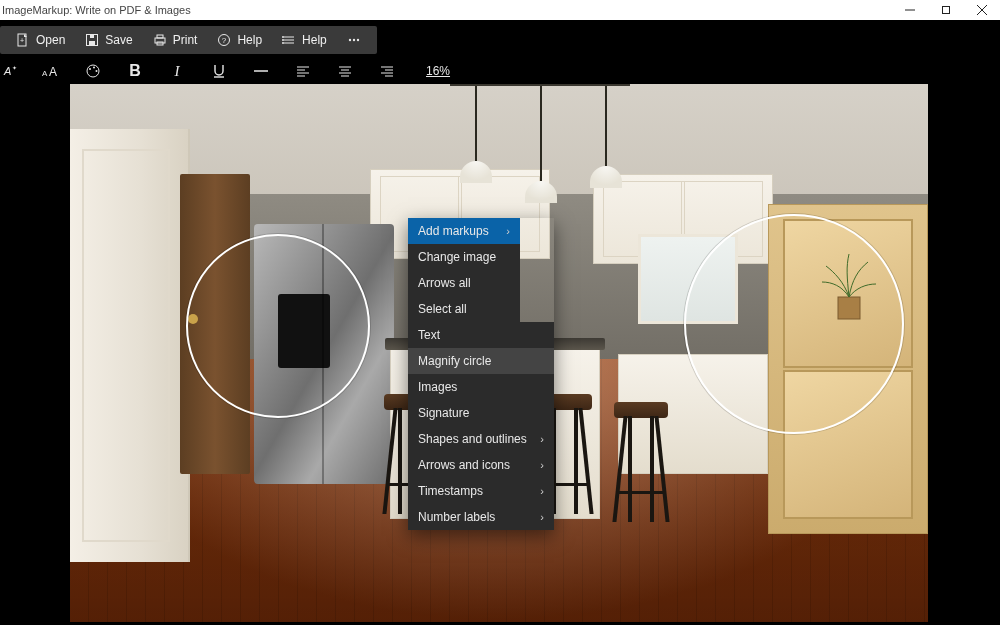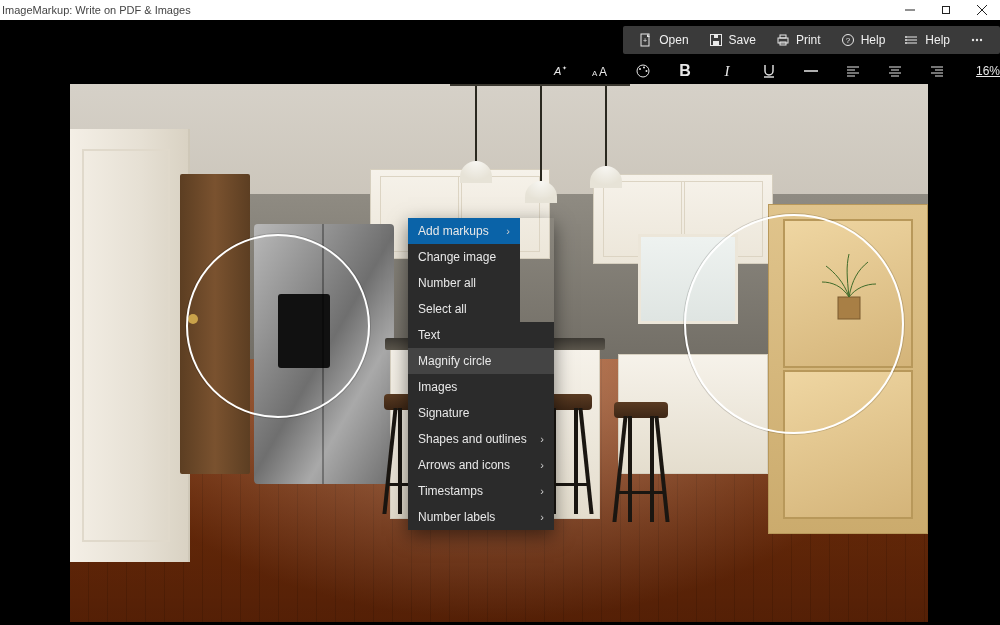--- a/index.html
+++ b/index.html
@@ -53,21 +53,21 @@
 
     
     .toolbar {
       position: absolute;
       top: 0;
       left: 0;
       right: 0;
       height: 67px;
       display: flex;
       flex-direction: column;
-      align-items: flex-end;
+      align-items: flex-start;
       justify-content: flex-start;
       z-index: 10;
     }
     .toolbar-row1 {
       margin-top: 6px;
       height: 28px;
       background: #3a3a3a;
       border-radius: 2px;
       display: flex;
       align-items: center;
@@ -608,21 +608,21 @@
   <div class="context-menus">
     <div class="menu primary" id="primary-menu">
         <div class="menu-item selected">
           <span>Add markups</span>
           <span class="chevron">›</span>
         </div>
         <div class="menu-item">
           <span>Change image</span>
         </div>
         <div class="menu-item">
-          <span>Number all</span>
+          <span>Arrows all</span>
         </div>
         <div class="menu-item">
           <span>Select all</span>
         </div>
       </div>
     <div class="menu secondary" id="secondary-menu">
         <div class="menu-item">
           <span>Text</span>
         </div>
         <div class="menu-item hover">

